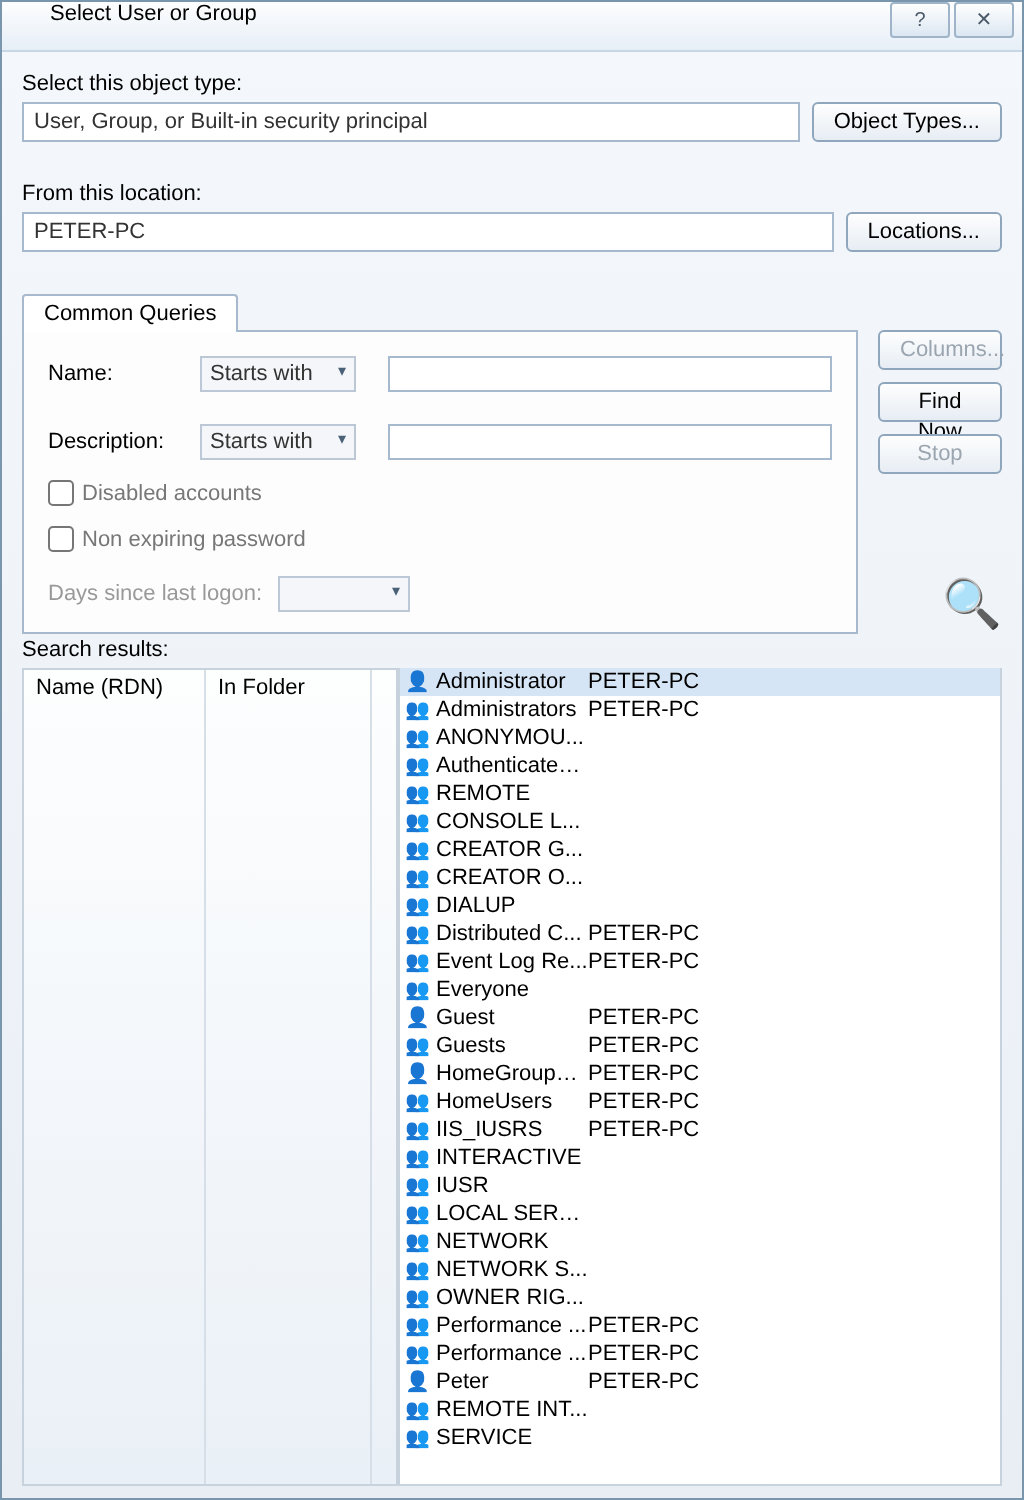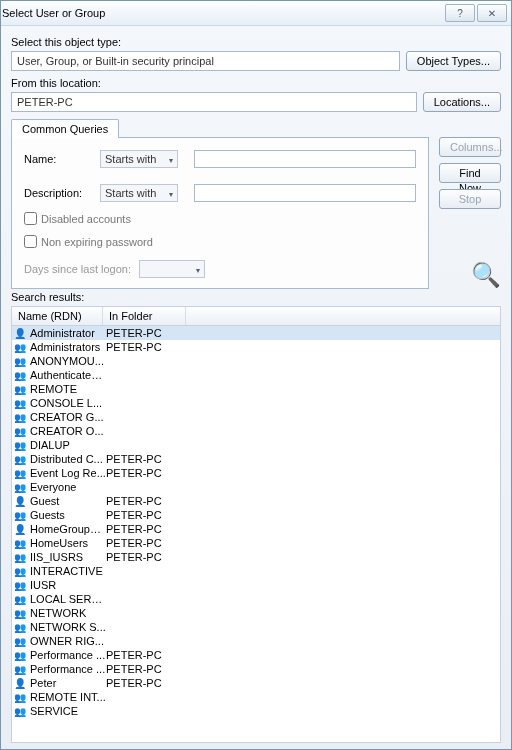--- a/index.html
+++ b/index.html
@@ -1,42 +1,42 @@
 <!DOCTYPE html>
 <html><head>
 <meta charset="utf-8">
 <style>
   html,body{margin:0;padding:0;font-family:"Segoe UI",Tahoma,sans-serif;font-size:11px;color:#000;background:#fff;width:512px;height:750px;overflow:hidden}
   .window{width:512px;height:750px;background:linear-gradient(#f4f8fc,#e9eef5);border:1px solid #7a96ac;box-sizing:border-box;display:flex;flex-direction:column}
-  .titlebar{height:24px;display:flex;align-items:center;padding:0 4px 0 1px;background:linear-gradient(#fdfefe,#e6eef7);border-bottom:1px solid #c9d6e4}
+  .titlebar{height:24px;display:flex;padding:0 4px 0 24px;background:linear-gradient(#fdfefe,#e6eef7);border-bottom:1px solid #c9d6e4}
   .title-text{flex:1}
   .title-btn{width:28px;height:16px;margin-left:2px;border:1px solid #9fb4c8;border-radius:2px;background:linear-gradient(#fefefe,#dce7f2);display:flex;align-items:center;justify-content:center;font-size:10px;color:#4a5a6a}
   .body{padding:8px 10px 6px;display:flex;flex-direction:column;flex:1;min-height:0}
   .label{margin:2px 0 3px}
-  .field-row{display:flex;gap:6px;margin-bottom:4px}
+  .field-row{display:flex;gap:6px;margin-bottom:18px}
   .field-box{flex:1;border:1px solid #a7b9cc;background:#fff;padding:3px 5px;color:#333}
   .btn{border:1px solid #8fa6bc;border-radius:3px;background:linear-gradient(#fefefe,#e7edf4);padding:2px 10px;font-size:11px;min-width:70px;text-align:center;height:20px;line-height:15px;box-sizing:border-box}
   .tabrow{display:flex;margin-top:2px}
   .tab{border:1px solid #a7b9cc;border-bottom:none;border-radius:2px 2px 0 0;background:#fff;padding:3px 10px;font-size:11px;position:relative;top:1px}
   .pane{border:1px solid #a7b9cc;background:#fdfdfe;padding:12px 12px 10px;display:flex;gap:10px}
   .pane-left{flex:1}
   .grid2{display:grid;grid-template-columns:60px 78px 1fr;gap:16px;align-items:center}
-  .combo{border:1px solid #bcc8d6;background:#f4f6f9;display:flex;align-items:flex-end;padding:2px 4px;height:18px;box-sizing:border-box;font-size:11px;color:#333}
+  .combo{border:1px solid #bcc8d6;background:#f4f6f9;display:flex;align-items:flex-start;padding:2px 4px;height:18px;box-sizing:border-box;font-size:11px;color:#333}
   .combo .arrow{margin-left:auto;font-size:8px;color:#4b6178}
   .text-input{border:1px solid #a7b9cc;background:#fff;height:18px;box-sizing:border-box}
   .chk{display:flex;align-items:center;gap:4px;margin-top:10px;color:#777}
   .chk input{margin:0}
   .dll-row{display:flex;align-items:center;gap:8px;margin-top:12px;color:#999}
   .dll-row .combo{width:66px}
   .side-col{width:62px;display:flex;flex-direction:column;gap:6px;align-items:flex-end}
   .side-col .btn{min-width:0;width:62px}
   .disabled{color:#9aa5b0}
   .search-icon{align-self:flex-end;margin-top:auto;font-size:24px}
   .action-row{display:flex;justify-content:flex-end;gap:6px;margin:8px 0 4px}
-  .results{flex:1;min-height:0;display:flex;flex-direction:column}
+  .results{flex:1;min-height:0;display:flex;flex-direction:row}
   .results-hdr{display:flex;border:1px solid #c7d2dd;background:linear-gradient(#fdfefe,#eaf0f7)}
   .results-col{padding:3px 6px;border-right:1px solid #d6dee7}
   .col-a{width:78px}
   .col-b{width:70px}
   .results-list{flex:1;background:#fff;border:1px solid #c7d2dd;border-top:none;overflow:auto}
   .row{display:flex;align-items:center;height:14px;padding:0 2px}
   .row.sel{background:#d6e5f5}
   .ico{width:14px;height:12px;display:inline-flex;align-items:center;justify-content:center;margin-right:2px;font-size:10px}
   .row .cell-a{width:76px;overflow:hidden;white-space:nowrap;text-overflow:ellipsis}
   .row .cell-b{width:80px;overflow:hidden;white-space:nowrap}

